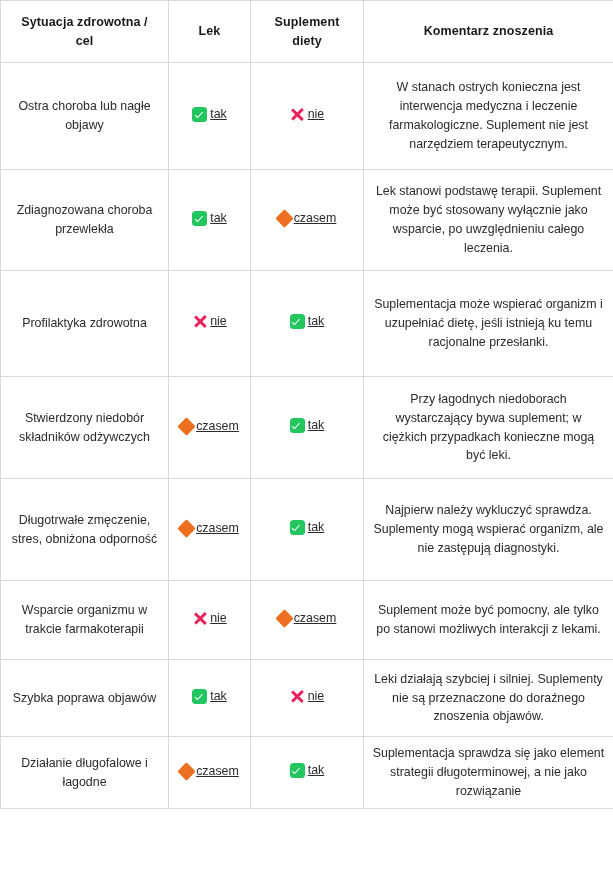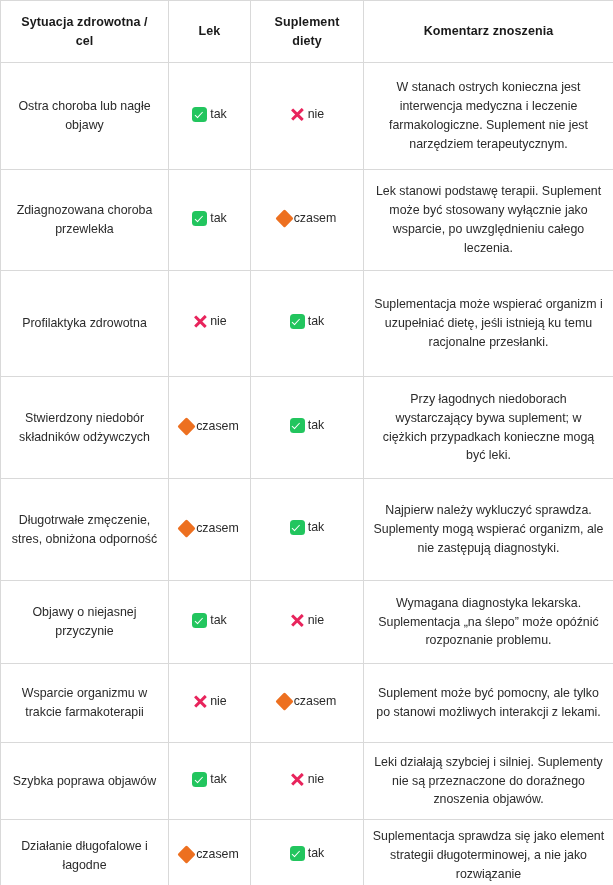--- a/index.html
+++ b/index.html
@@ -72,20 +72,21 @@
     line-height: 1.56;
   }
 
   
   .verdict {
     display: inline-flex;
     align-items: center;
     justify-content: space-between;
     gap: 3px;
     white-space: nowrap;
+    text-decoration: underline;
   }
   .verdict .v-label {
     font-size: 12.4px;
     color: #2b2b2b;
   }
 
   
   .icon {
     display: inline-block;
     flex: 0 0 auto;
@@ -232,32 +233,20 @@
           <td class="cell-verdict cell-drug"><span class="verdict">
               <span class="icon icon-diamond"></span>
               <span class="v-label">czasem</span>
             </span></td>
           <td class="cell-verdict cell-supplement"><span class="verdict">
               <span class="icon icon-check-box"></span>
               <span class="v-label">tak</span>
             </span></td>
           <td class="cell-comment">Najpierw należy wykluczyć sprawdza. Suplementy mogą wspierać organizm, ale nie zastępują diagnostyki.</td>
         </tr>
-        <tr class="r5">
-          <td class="cell-situation">Objawy o niejasnej przyczynie</td>
-          <td class="cell-verdict cell-drug"><span class="verdict">
-              <span class="icon icon-check-box"></span>
-              <span class="v-label">tak</span>
-            </span></td>
-          <td class="cell-verdict cell-supplement"><span class="verdict">
-              <span class="icon icon-x-mark"></span>
-              <span class="v-label">nie</span>
-            </span></td>
-          <td class="cell-comment">Wymagana diagnostyka lekarska. Suplementacja „na ślepo” może opóźnić rozpoznanie problemu.</td>
-        </tr>
         <tr class="r6">
           <td class="cell-situation">Wsparcie organizmu w trakcie farmakoterapii</td>
           <td class="cell-verdict cell-drug"><span class="verdict">
               <span class="icon icon-x-mark"></span>
               <span class="v-label">nie</span>
             </span></td>
           <td class="cell-verdict cell-supplement"><span class="verdict">
               <span class="icon icon-diamond"></span>
               <span class="v-label">czasem</span>
             </span></td>

